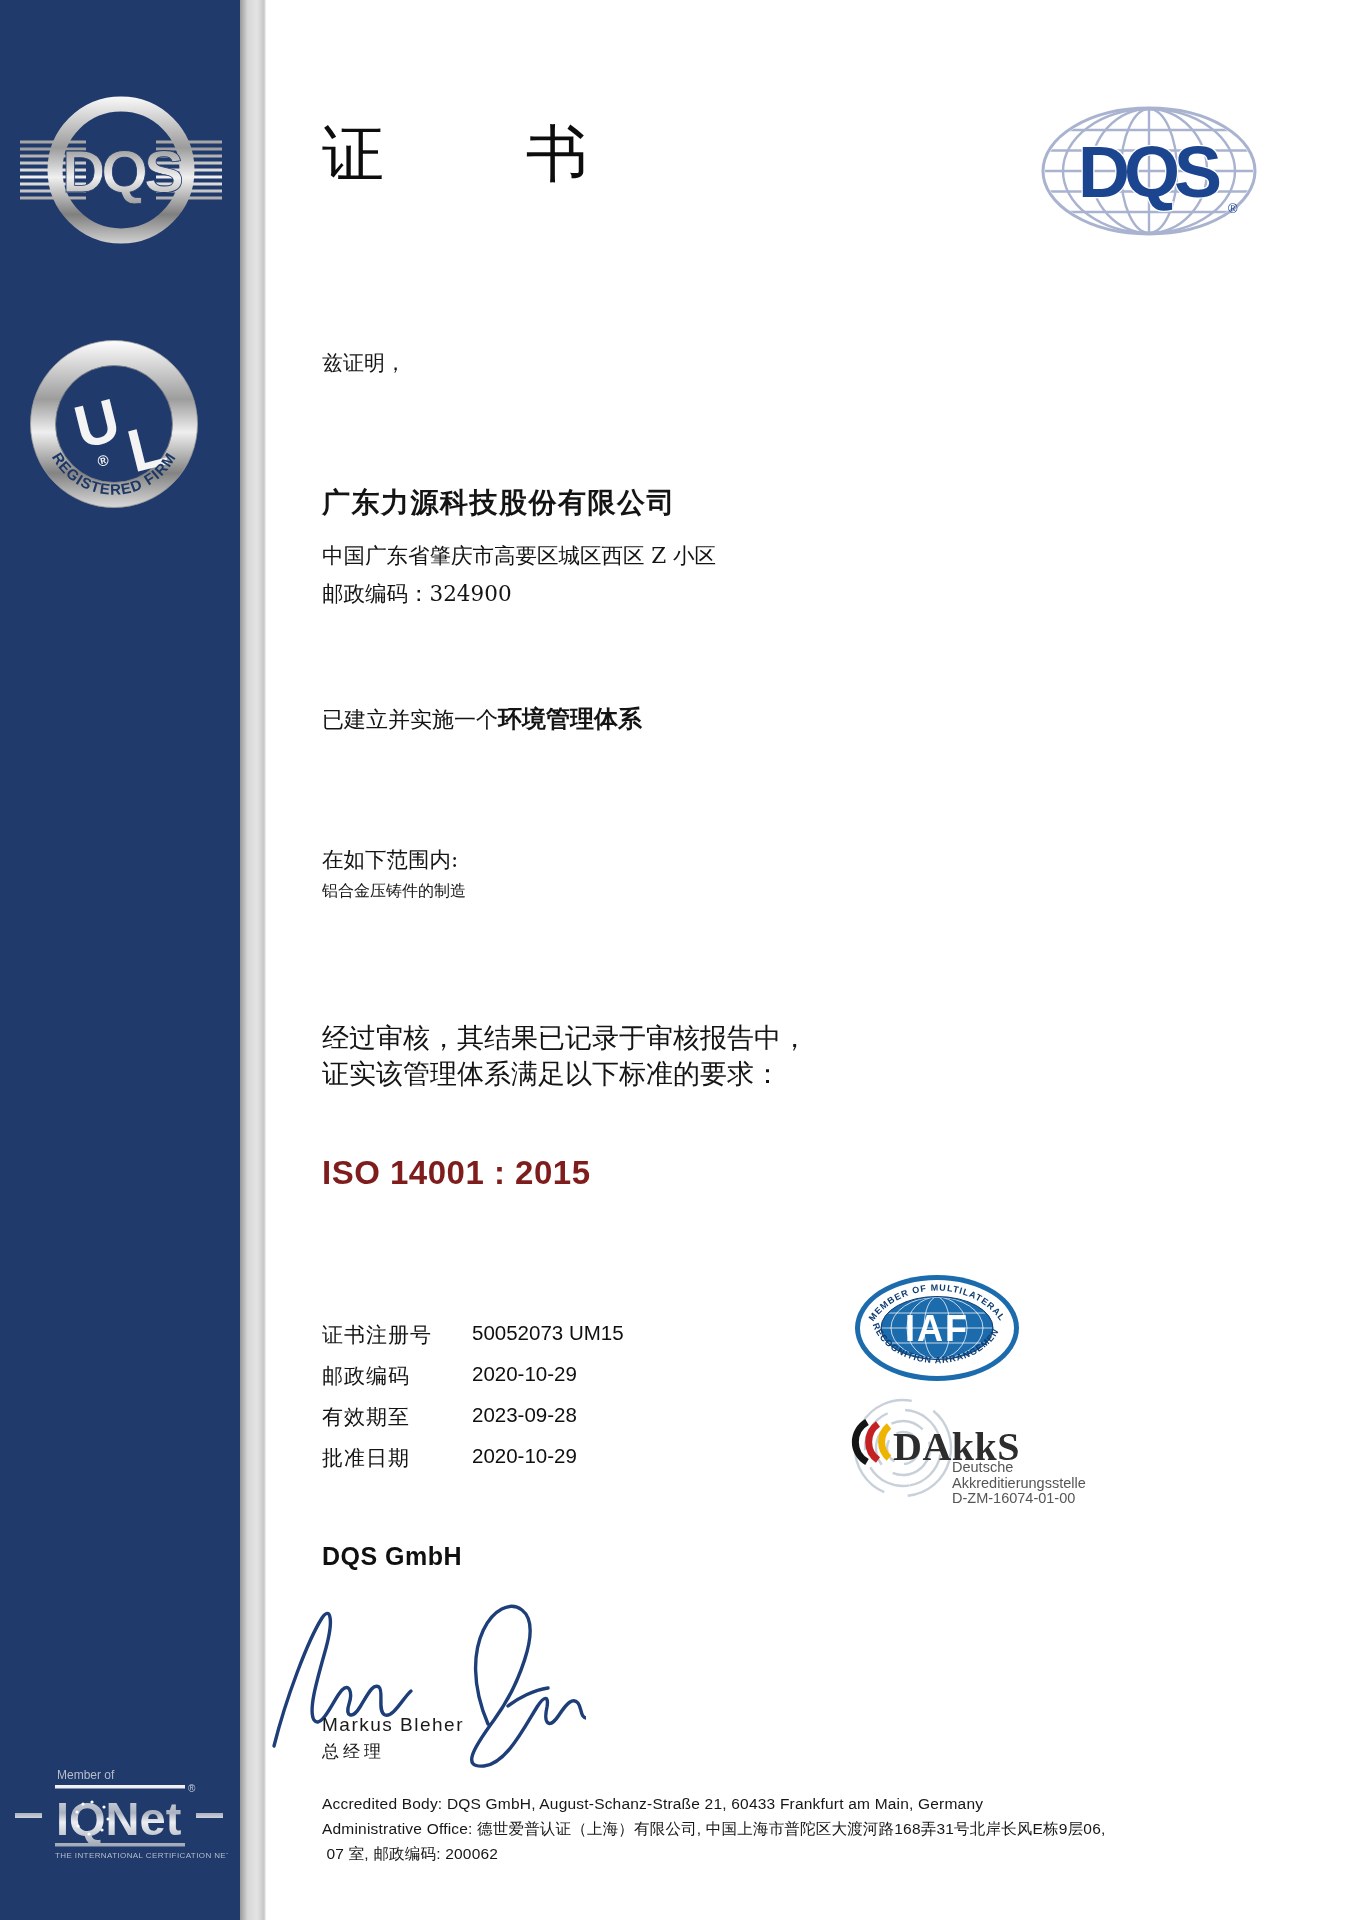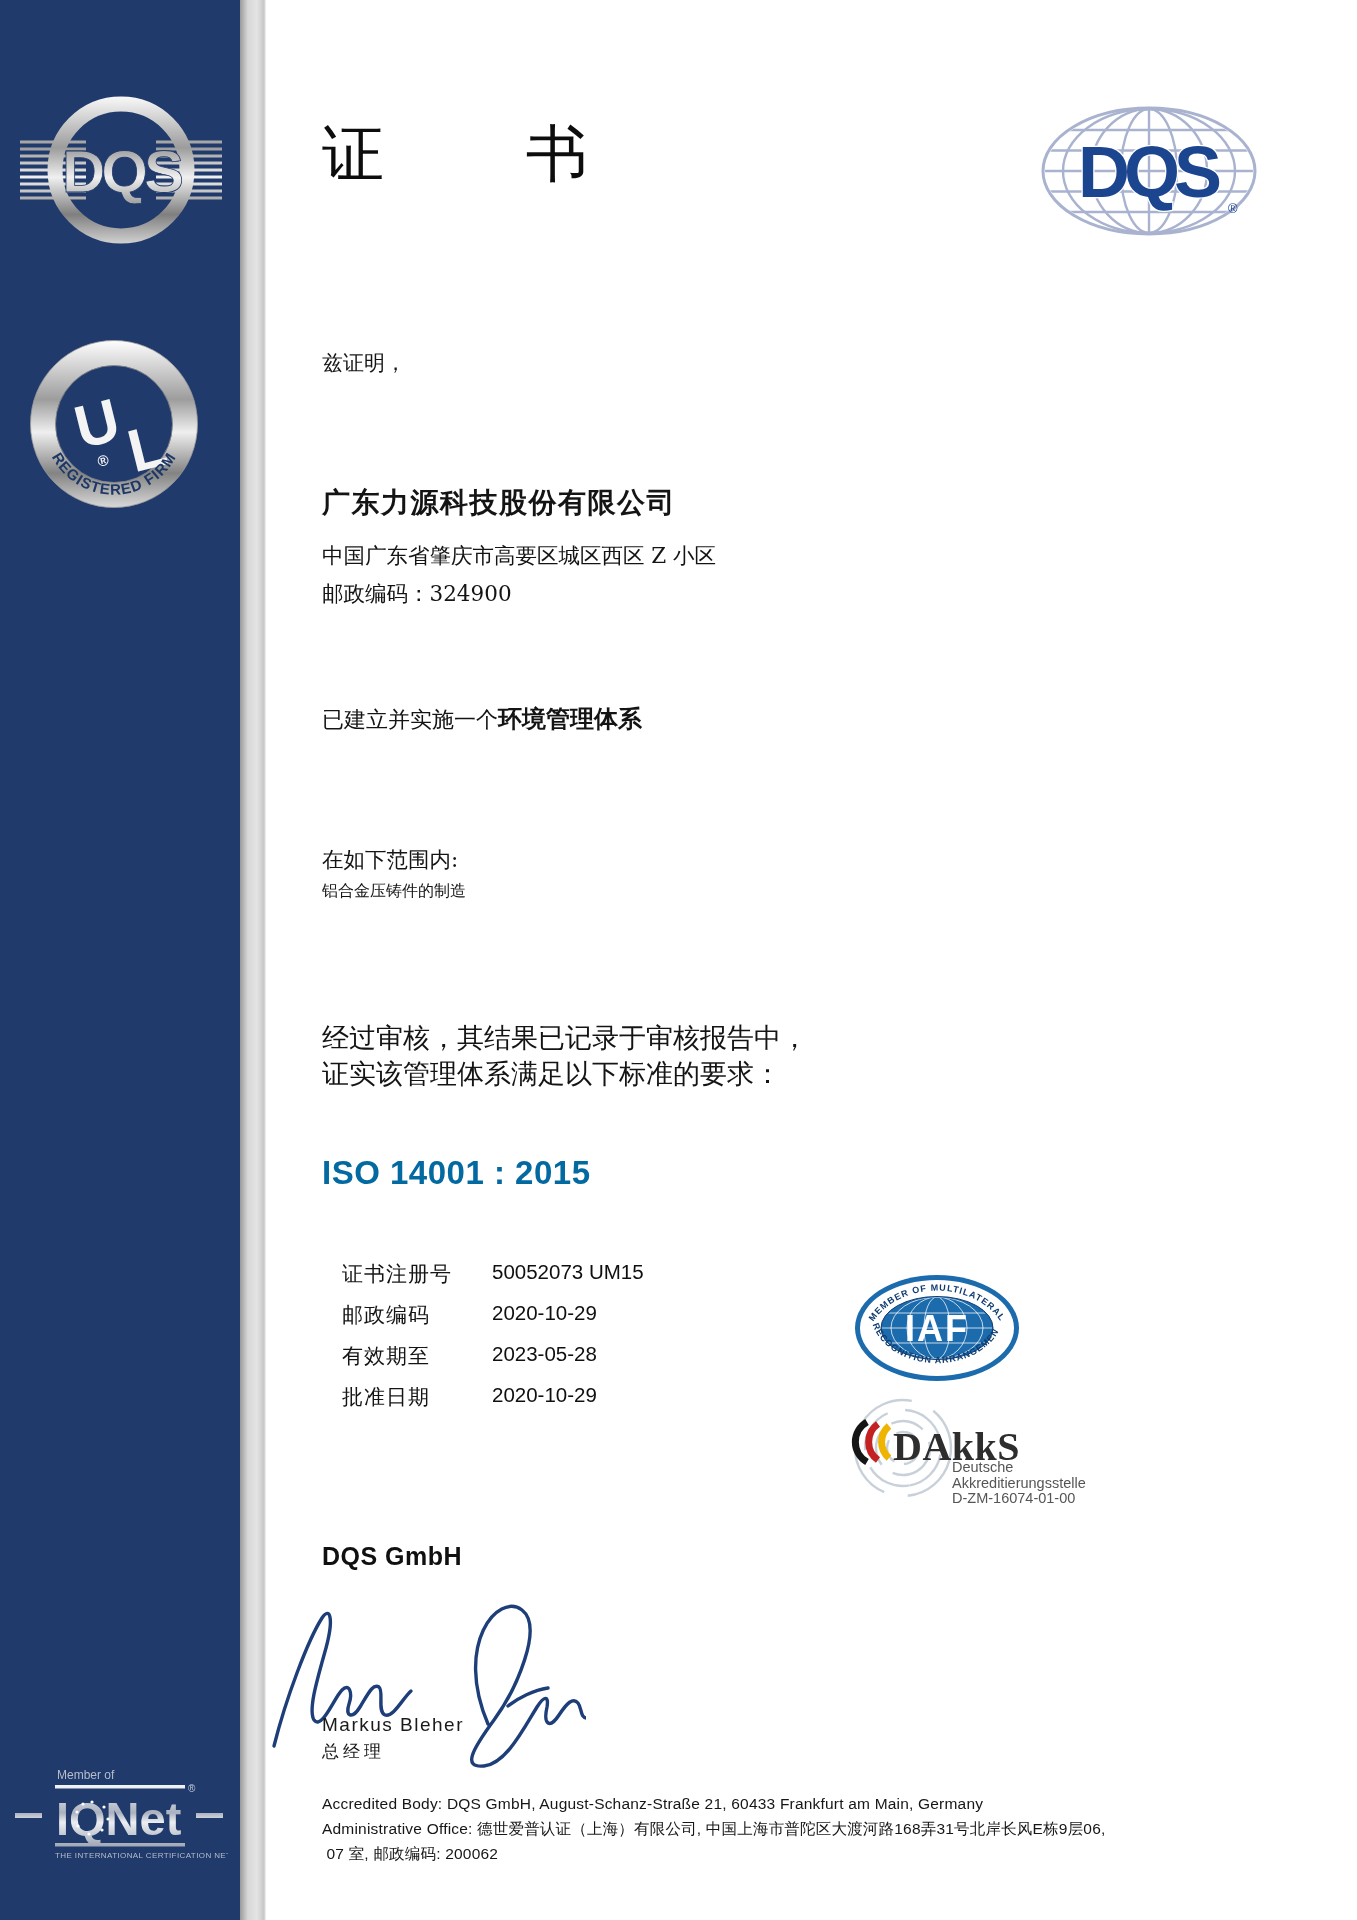--- a/index.html
+++ b/index.html
@@ -22,23 +22,23 @@
   .intro{left:322px;top:349px;font-size:21px;}
   .company{left:322px;top:484px;font-size:28px;font-weight:700;letter-spacing:1.5px;}
   .addr1{left:322px;top:541px;font-size:21.5px;}
   .addr2{left:322px;top:579px;font-size:21.5px;}
   .statement{left:322px;top:703px;font-size:22px;}
   .statement .bold-part{font-size:24px;font-weight:700;}
   .scope-intro{left:322px;top:845px;font-size:21.5px;}
   .scope-text{left:322px;top:881px;font-size:16px;}
   .audit{left:322px;top:1020px;font-size:27px;line-height:36px;}
   .iso{left:322px;top:1154px;font-size:33px;font-weight:700;
-    font-family:"Liberation Sans",sans-serif;letter-spacing:0.5px;color:#0369a1;}
-  
-  .details{left:322px;top:1260px;margin-left:20px;}
+    font-family:"Liberation Sans",sans-serif;letter-spacing:0.5px;color:#7f1d1d;}
+  
+  .details{left:322px;top:1321px;}
   .drow{display:flex;height:41px;align-items:flex-start;}
   .dlabel{width:150px;font-size:21px;letter-spacing:1px;}
   .dvalue{font-family:"Liberation Sans",sans-serif;font-size:20.5px;color:#0f0f0f;}
   
   .logo-iaf{left:852px;top:1272px;}
   .logo-dakks{left:845px;top:1396px;}
   
   .issuer{left:322px;top:1542px;font-size:25px;font-weight:700;
     font-family:"Liberation Sans",sans-serif;letter-spacing:0.5px;color:#101010;}
   .signature-svg{left:256px;top:1578px;}
@@ -192,21 +192,21 @@
   <div class="drow">
     <span class="dlabel">证书注册号</span>
     <span class="dvalue">50052073 UM15</span>
   </div>
   <div class="drow">
     <span class="dlabel">邮政编码</span>
     <span class="dvalue">2020-10-29</span>
   </div>
   <div class="drow">
     <span class="dlabel">有效期至</span>
-    <span class="dvalue">2023-05-28</span>
+    <span class="dvalue">2023-09-28</span>
   </div>
   <div class="drow">
     <span class="dlabel">批准日期</span>
     <span class="dvalue">2020-10-29</span>
   </div>
 </div>
 
 <svg class="abs logo-iaf" width="170" height="114" viewBox="0 0 170 114">
   <defs>
     <clipPath id="iClip">

